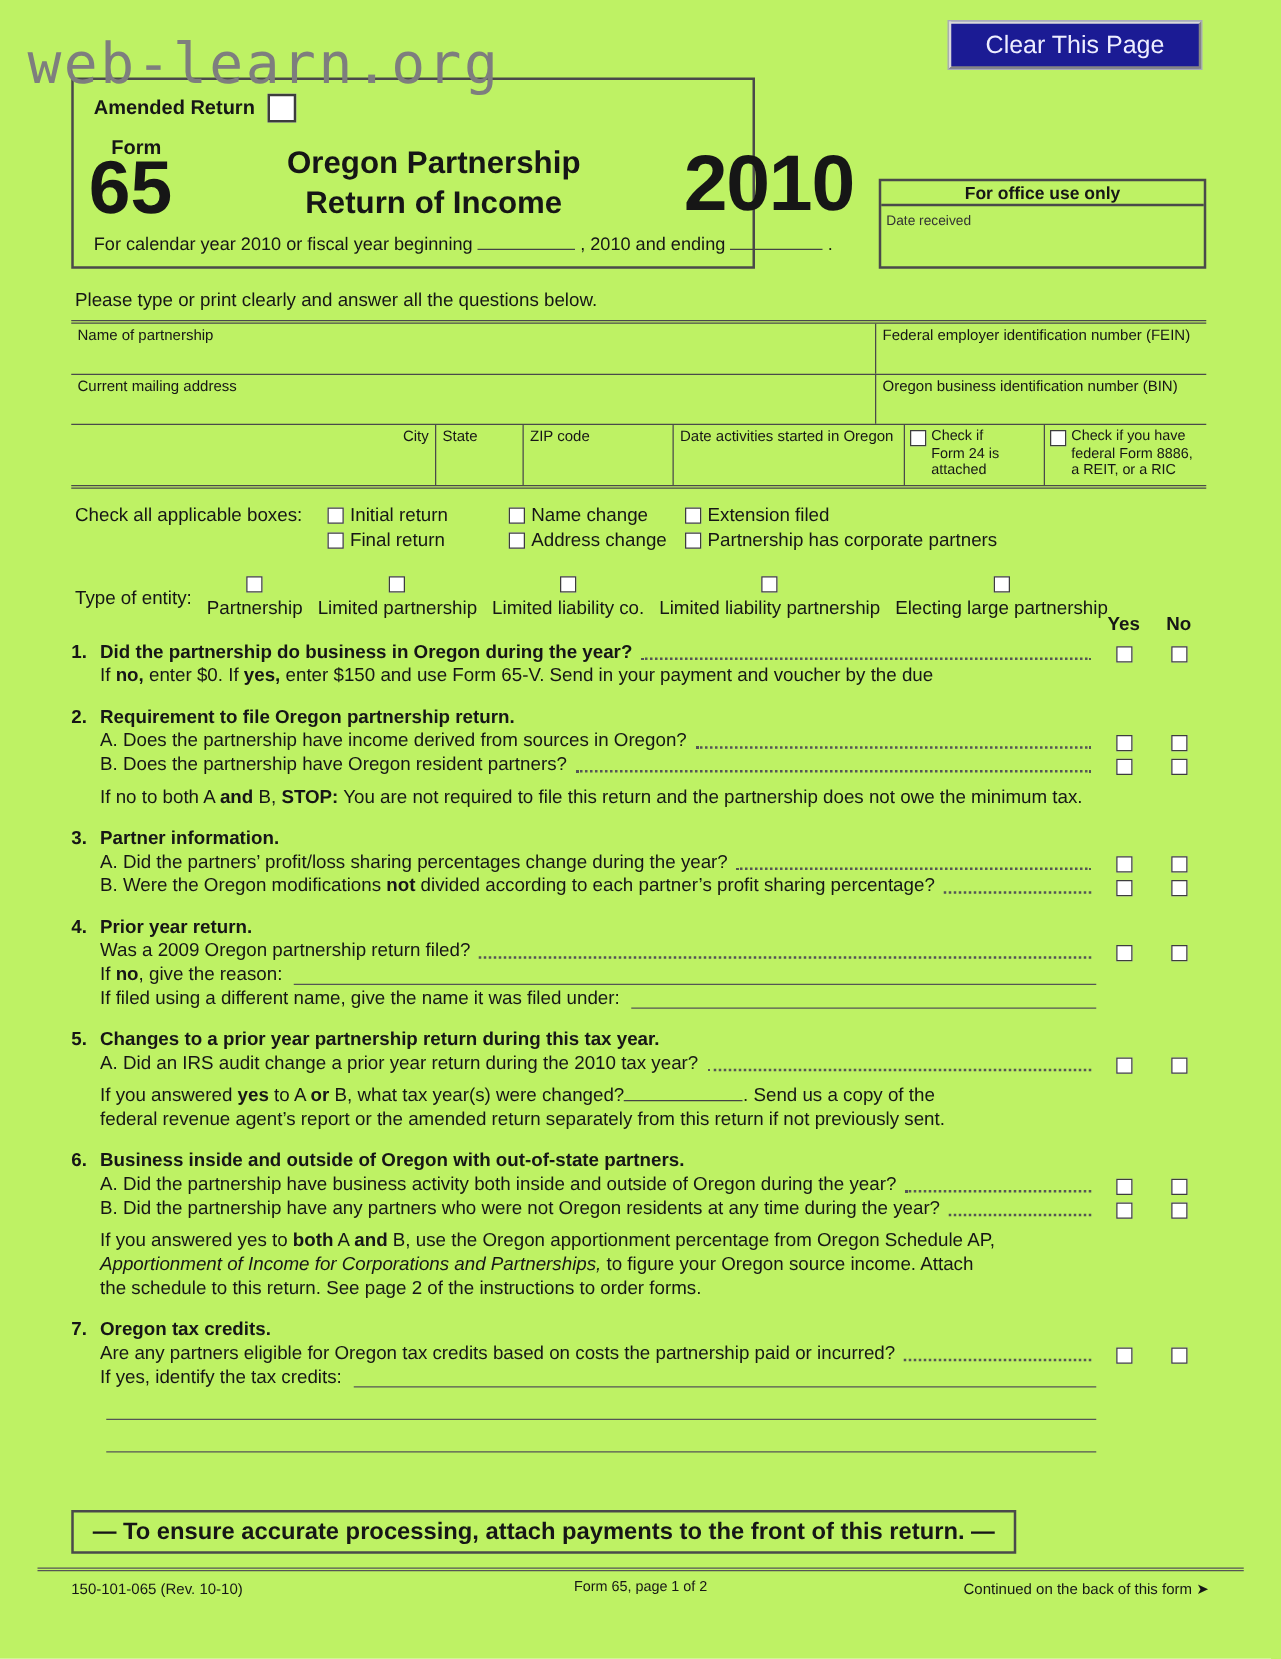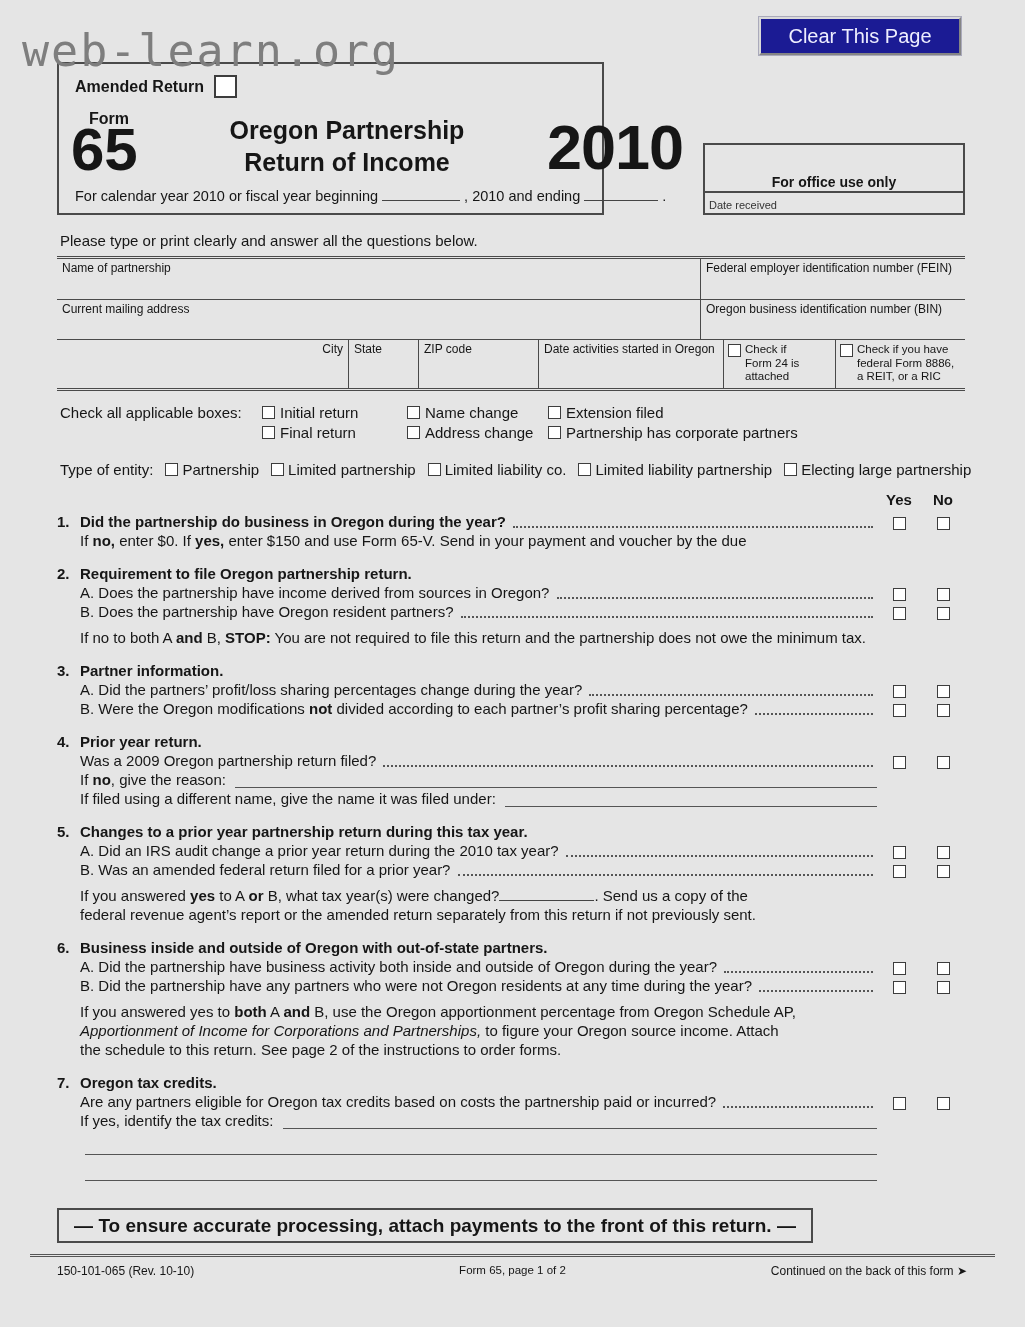--- a/index.html
+++ b/index.html
@@ -1,17 +1,17 @@
 <!DOCTYPE html>
 <html><head>
 <meta charset="utf-8">
 <style>
   * { box-sizing: border-box; margin: 0; padding: 0; }
   body { background:#fff; }
-  .page { position:relative; width:1025px; height:1327px; background:#e5e5e5;
+  .page { position:relative; width:1025px; height:1327px; background:#bef264;
           font-family:"Liberation Sans", sans-serif; color:#161616; overflow:hidden; }
   .b { font-weight:bold; }
   .it { font-style:italic; }
 
   .watermark { position:absolute; left:22px; top:24px; z-index:6;
                font-family:"DejaVu Sans Mono", monospace; font-size:45px;
                color:#7e7e7e; letter-spacing:2px; }
 
   .clear-btn { position:absolute; left:759px; top:17px; width:202px; height:38px;
                background:#1b1b94; color:#eef; font-size:20px; font-family:"Liberation Sans", sans-serif;
@@ -29,21 +29,21 @@
   .form-title { position:absolute; left:120px; top:50px; width:336px; text-align:center;
                 font-weight:bold; font-size:25px; line-height:32px; }
   .year { position:absolute; left:488px; top:52px; font-size:63px; line-height:1; letter-spacing:-1px; }
   .calendar { position:absolute; left:16px; bottom:9px; font-size:14.5px; white-space:nowrap; }
   .iblank { display:inline-block; border-bottom:1.5px solid #444; height:13px; }
   .w78 { width:78px; } .w74 { width:74px; }
 
   .office-box { position:absolute; left:703px; top:143px; width:262px; height:72px;
                 border:2px solid #4a4a4a; }
   .office-head { height:20px; border-bottom:2px solid #4a4a4a; text-align:center;
-                 font-size:14px; line-height:19px; font-weight:bold;margin-top:28px; }
+                 font-size:14px; line-height:19px; font-weight:bold; }
   .office-body { padding:2px 4px; }
   .small-label { font-size:11px; color:#333; }
 
   .instruction { position:absolute; left:60px; top:232px; font-size:15px; }
 
   .id-table { position:absolute; left:57px; top:256px; width:908px;
               border-top:3px double #4a4a4a; border-bottom:3px double #4a4a4a; font-size:12px; }
   .id-row { display:flex; }
   .id-row + .id-row { border-top:1px solid #4a4a4a; }
   .id-cell { padding:2px 5px; }
@@ -58,21 +58,21 @@
   .pre { white-space:pre-line; }
 
   .checkall { position:absolute; left:60px; top:404px; display:flex; font-size:15px; }
   .ca-label { width:202px; }
   .ca-col { display:flex; flex-direction:column; gap:3px; }
   .ca-col1 { width:145px; } .ca-col2 { width:141px; }
   .ca-item { display:flex; align-items:center; gap:5px; white-space:nowrap; }
 
   .entity { position:absolute; left:60px; top:461px; display:flex; align-items:center; gap:12px;
             font-size:15px; white-space:nowrap; }
-  .entity .ca-item { gap:4px; }
+  .entity .ca-item { gap:4px;flex-direction:column; }
 
   .questions { position:absolute; left:57px; top:491px; width:908px; height:716px;
                overflow:hidden; font-size:15px; line-height:18.5px; }
   .yn-header { display:flex; justify-content:flex-end; margin-bottom:3px; font-weight:bold; }
   .yn-cell { width:44px; text-align:center; display:flex; justify-content:center; }
   .yn-header .yn-cell { display:block; }
   .question { position:relative; padding-left:23px; margin-bottom:14px; }
   .q-num { position:absolute; left:0; top:0; font-weight:bold; }
   .q-row { display:flex; align-items:flex-end; min-height:19px; }
   .q-row.mt { margin-top:7px; }
@@ -358,32 +358,20 @@
             <span class="leader"></span>
             <span class="yn-cells">
               <span class="yn-cell">
                 <span class="checkbox"></span>
               </span>
               <span class="yn-cell">
                 <span class="checkbox"></span>
               </span>
             </span>
           </div>
-          <div class="q-row">
-            <span class="q-text">B. Was an amended federal return filed for a prior year? </span>
-            <span class="leader"></span>
-            <span class="yn-cells">
-              <span class="yn-cell">
-                <span class="checkbox"></span>
-              </span>
-              <span class="yn-cell">
-                <span class="checkbox"></span>
-              </span>
-            </span>
-          </div>
           <div class="q-row mt">
             <span class="q-text">If you answered <span class="b">yes</span> to A <span class="b">or</span> B, what tax year(s) were changed?<span class="iblank" style="width: 95px;"></span>. Send us a copy of the</span>
           </div>
           <div class="q-row">
             <span class="q-text">federal revenue agent’s report or the amended return separately from this return if not previously sent.</span>
           </div>
         </div>
         <div class="question">
           <span class="q-num">6.</span>
           <div class="q-row">

